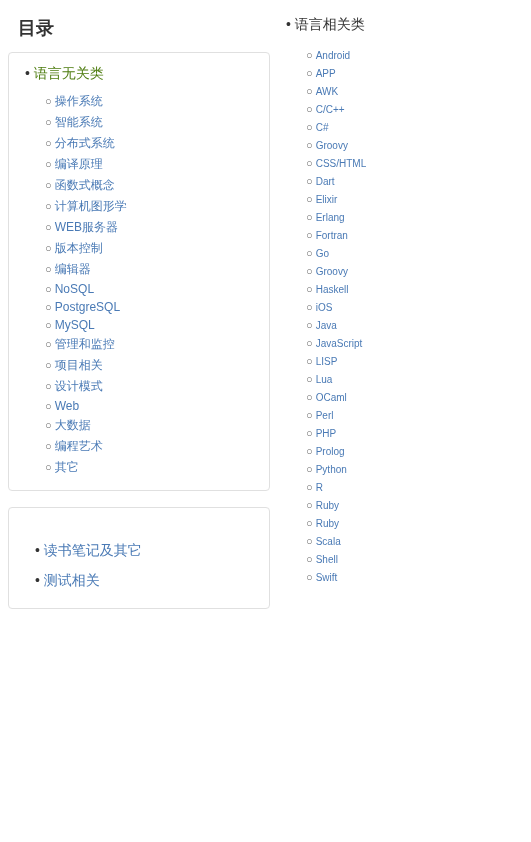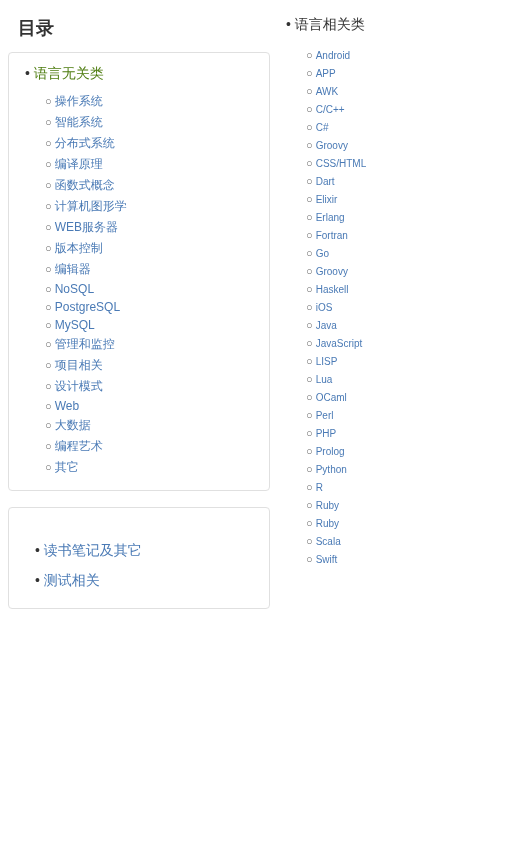--- a/index.html
+++ b/index.html
@@ -166,16 +166,17 @@
         <li>Lua</li>
         <li>OCaml</li>
         <li>Perl</li>
         <li>PHP</li>
         <li>Prolog</li>
         <li>Python</li>
         <li>R</li>
         <li>Ruby</li>
         <li>Ruby</li>
         <li>Scala</li>
+        <li>Shell</li>
         <li>Swift</li>
       </ul>
   </div>
 </div>
 
 </body></html>

